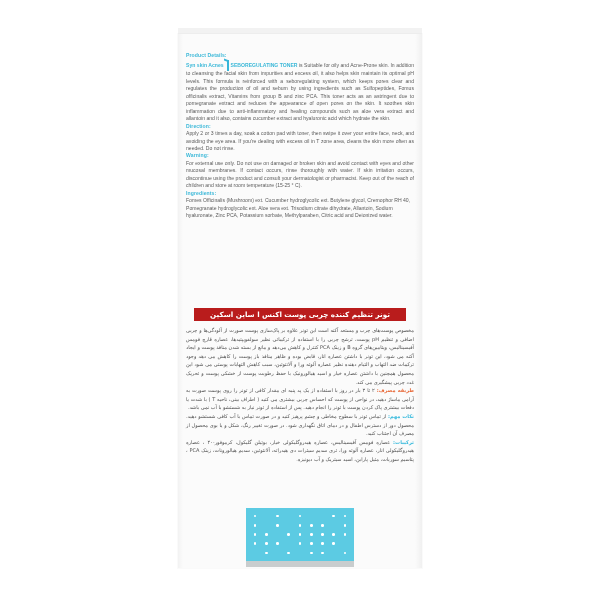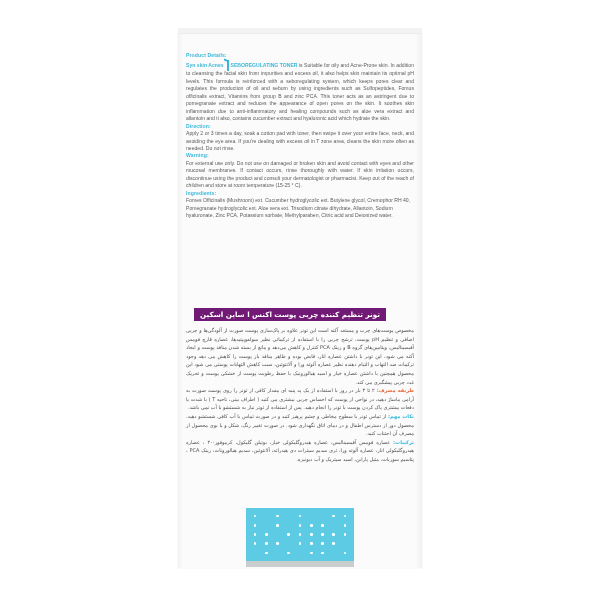--- a/index.html
+++ b/index.html
@@ -101,23 +101,23 @@
     background: #37b6d9;
     transform: skewY(22deg);
     transform-origin: right center;
   }
 
   
   #fa-title-bar {
     position: absolute;
     left: 16px;
     top: 274px;
-    width: 192px;
+    width: 212px;
     height: 13px;
-    background: #701a75;
+    background: #b91c1c;
     color: #ffffff;
     direction: rtl;
     text-align: center;
     font-size: 7.2px;
     line-height: 13px;
     font-family: "DejaVu Sans", sans-serif;
     font-weight: bold;
     white-space: nowrap;
     overflow: hidden;
   }

